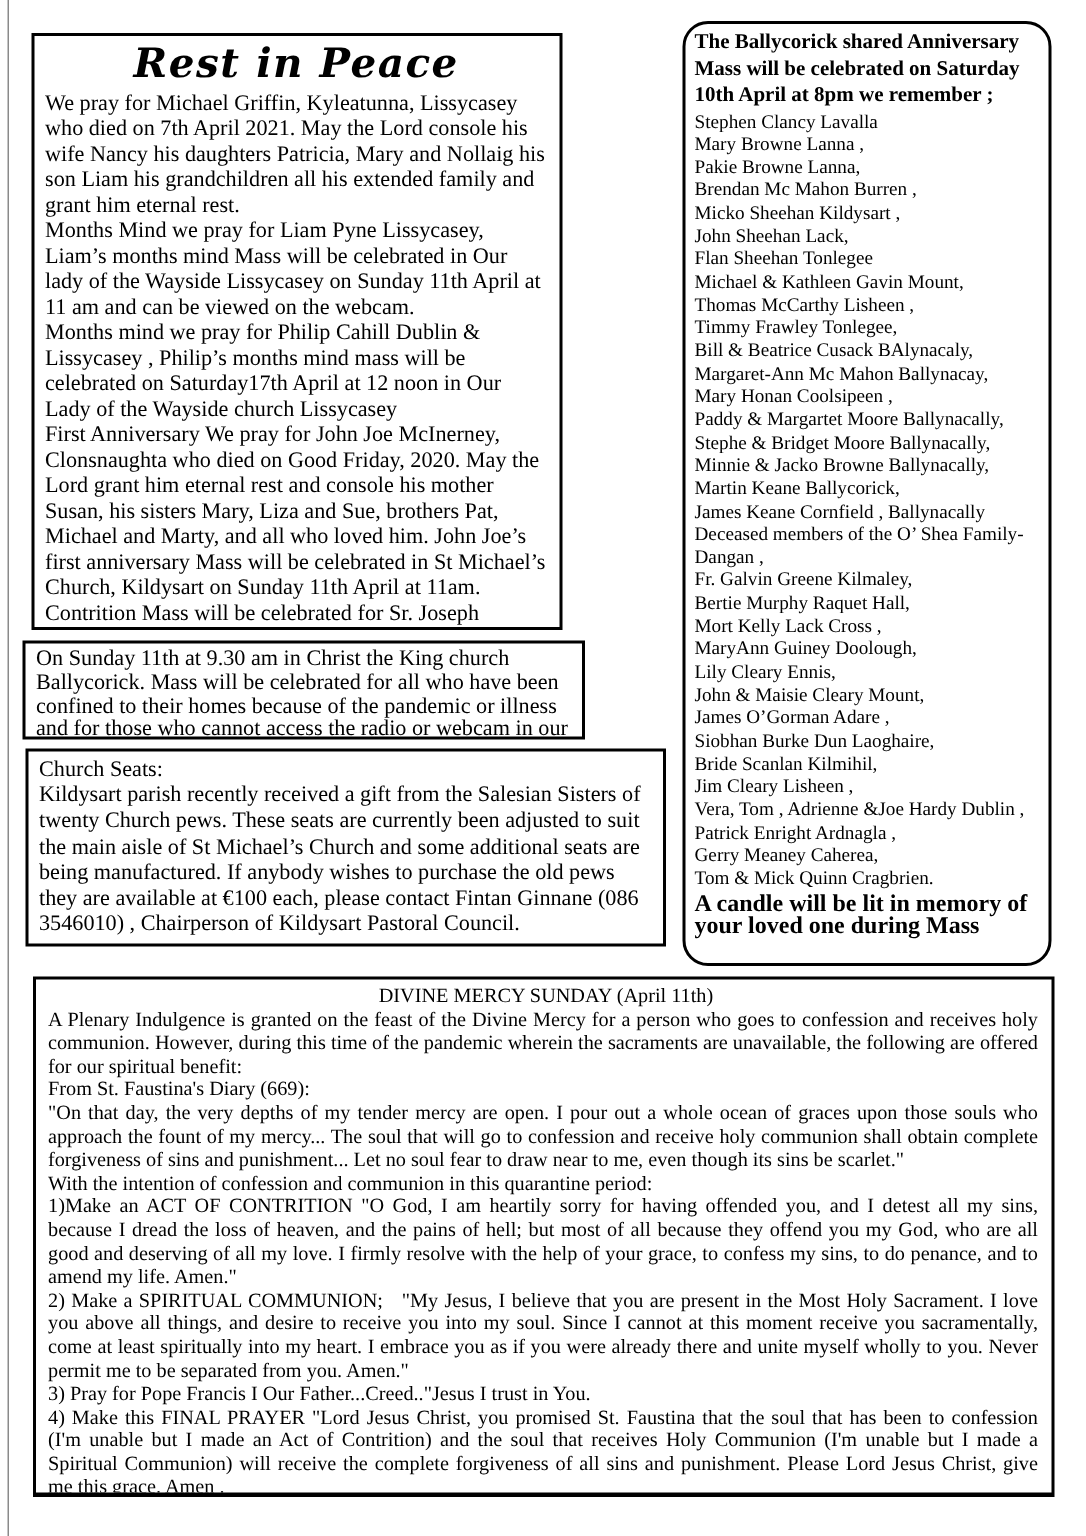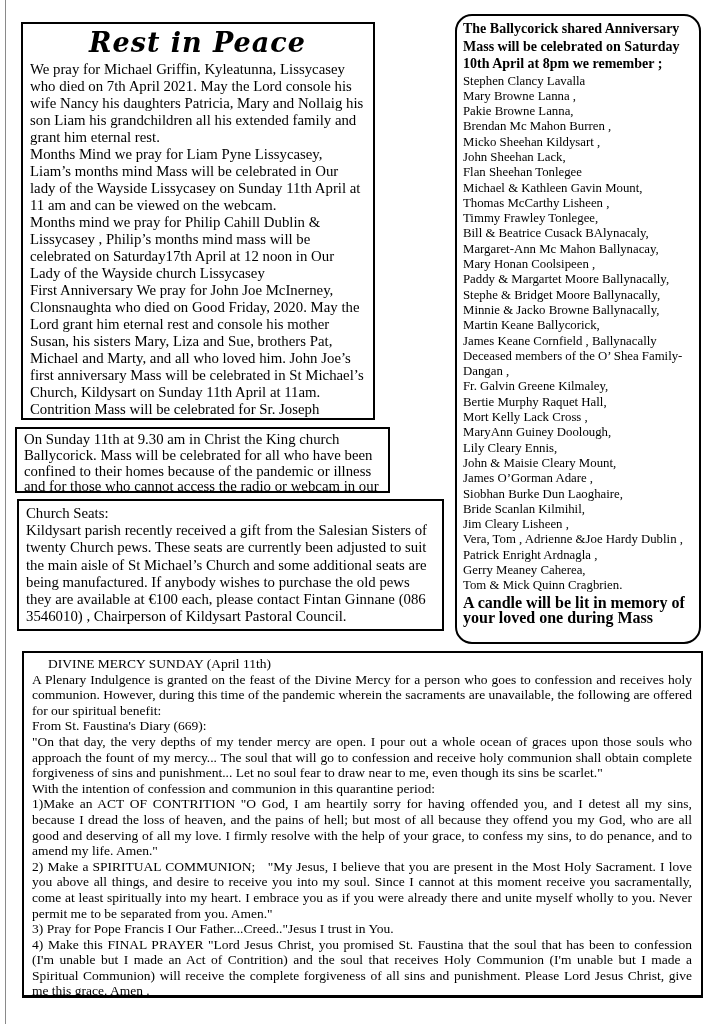--- a/index.html
+++ b/index.html
@@ -54,21 +54,21 @@
     line-height: 15.3px;
     white-space: normal;
   }
   .candle-note {
     margin:1px 0 0 0;
     font-weight: bold;
     font-size: 16px;
     line-height: 15.5px;
   }
   .mercy-text p { margin:0; font-size:13.5px; line-height:15.6px; text-align: justify; }
-  .mercy-text p:first-child { text-align:left; padding-left:4px;margin-left:12px; }
+  .mercy-text p:first-child { text-align:center; padding-left:4px; }
   b { font-weight: normal; }
 </style>
 </head>
 <body>
 
 <div class="page">
   <div class="page-edge"></div>
 
   <div class="box rip-box">
     <h1 class="script-title">Rest in Peace</h1>

